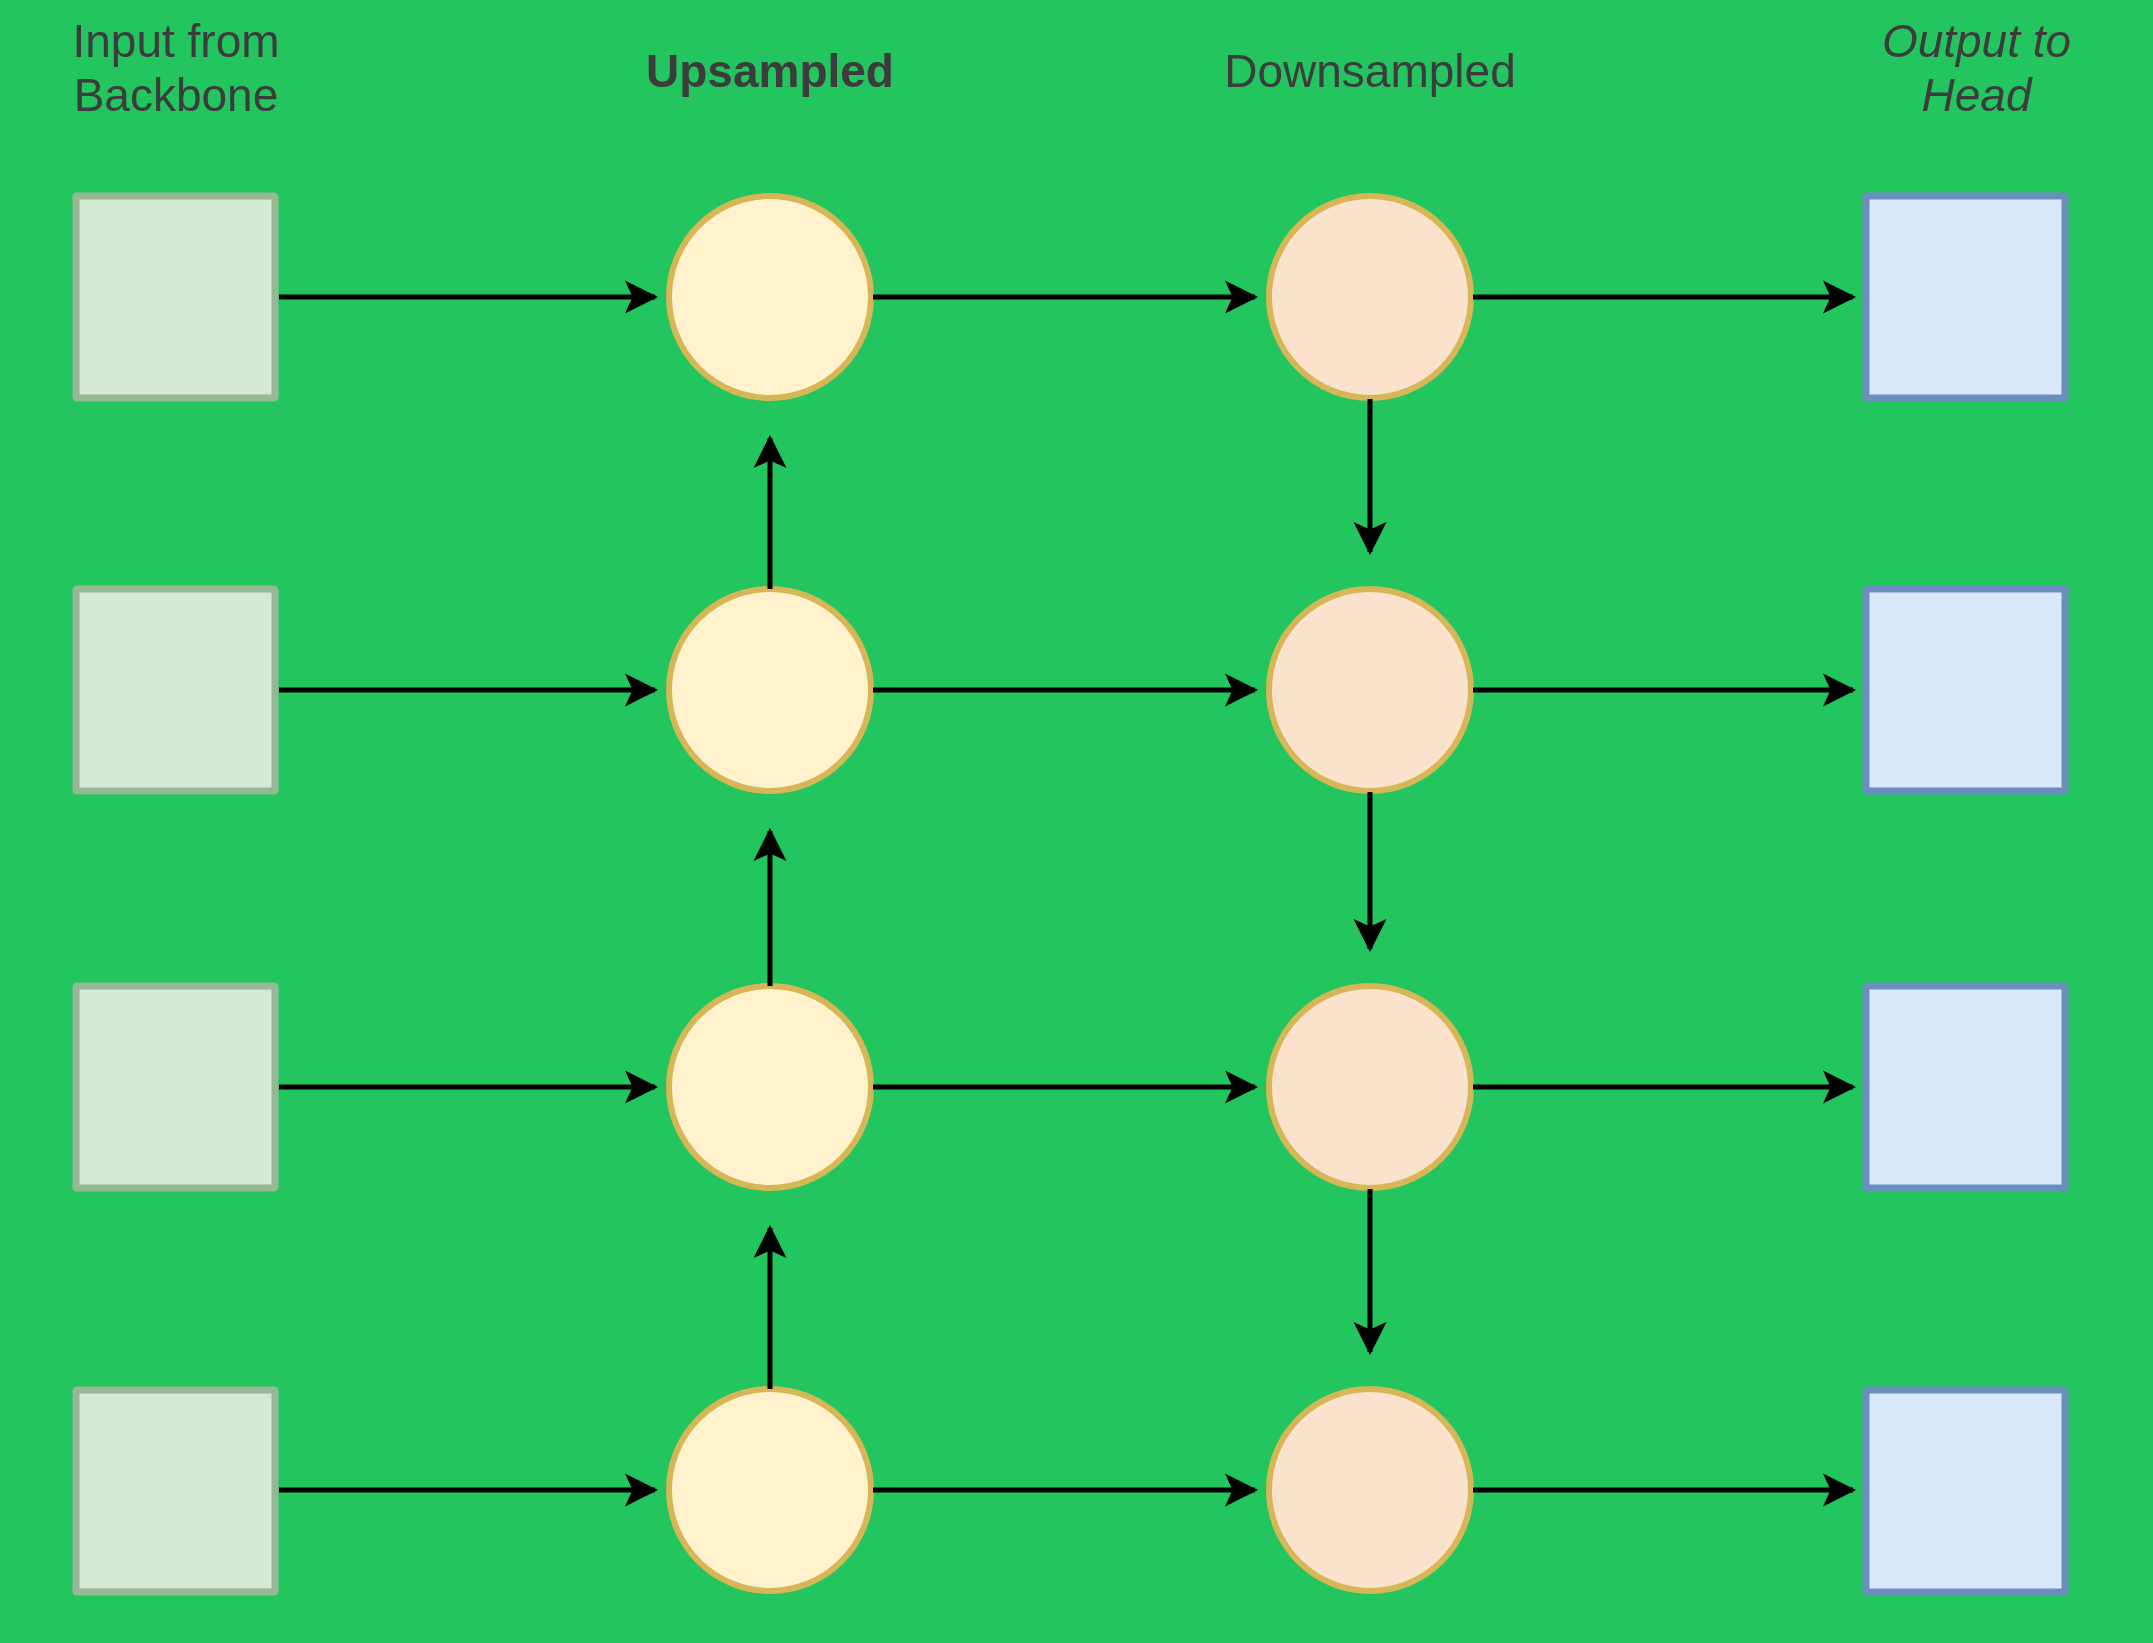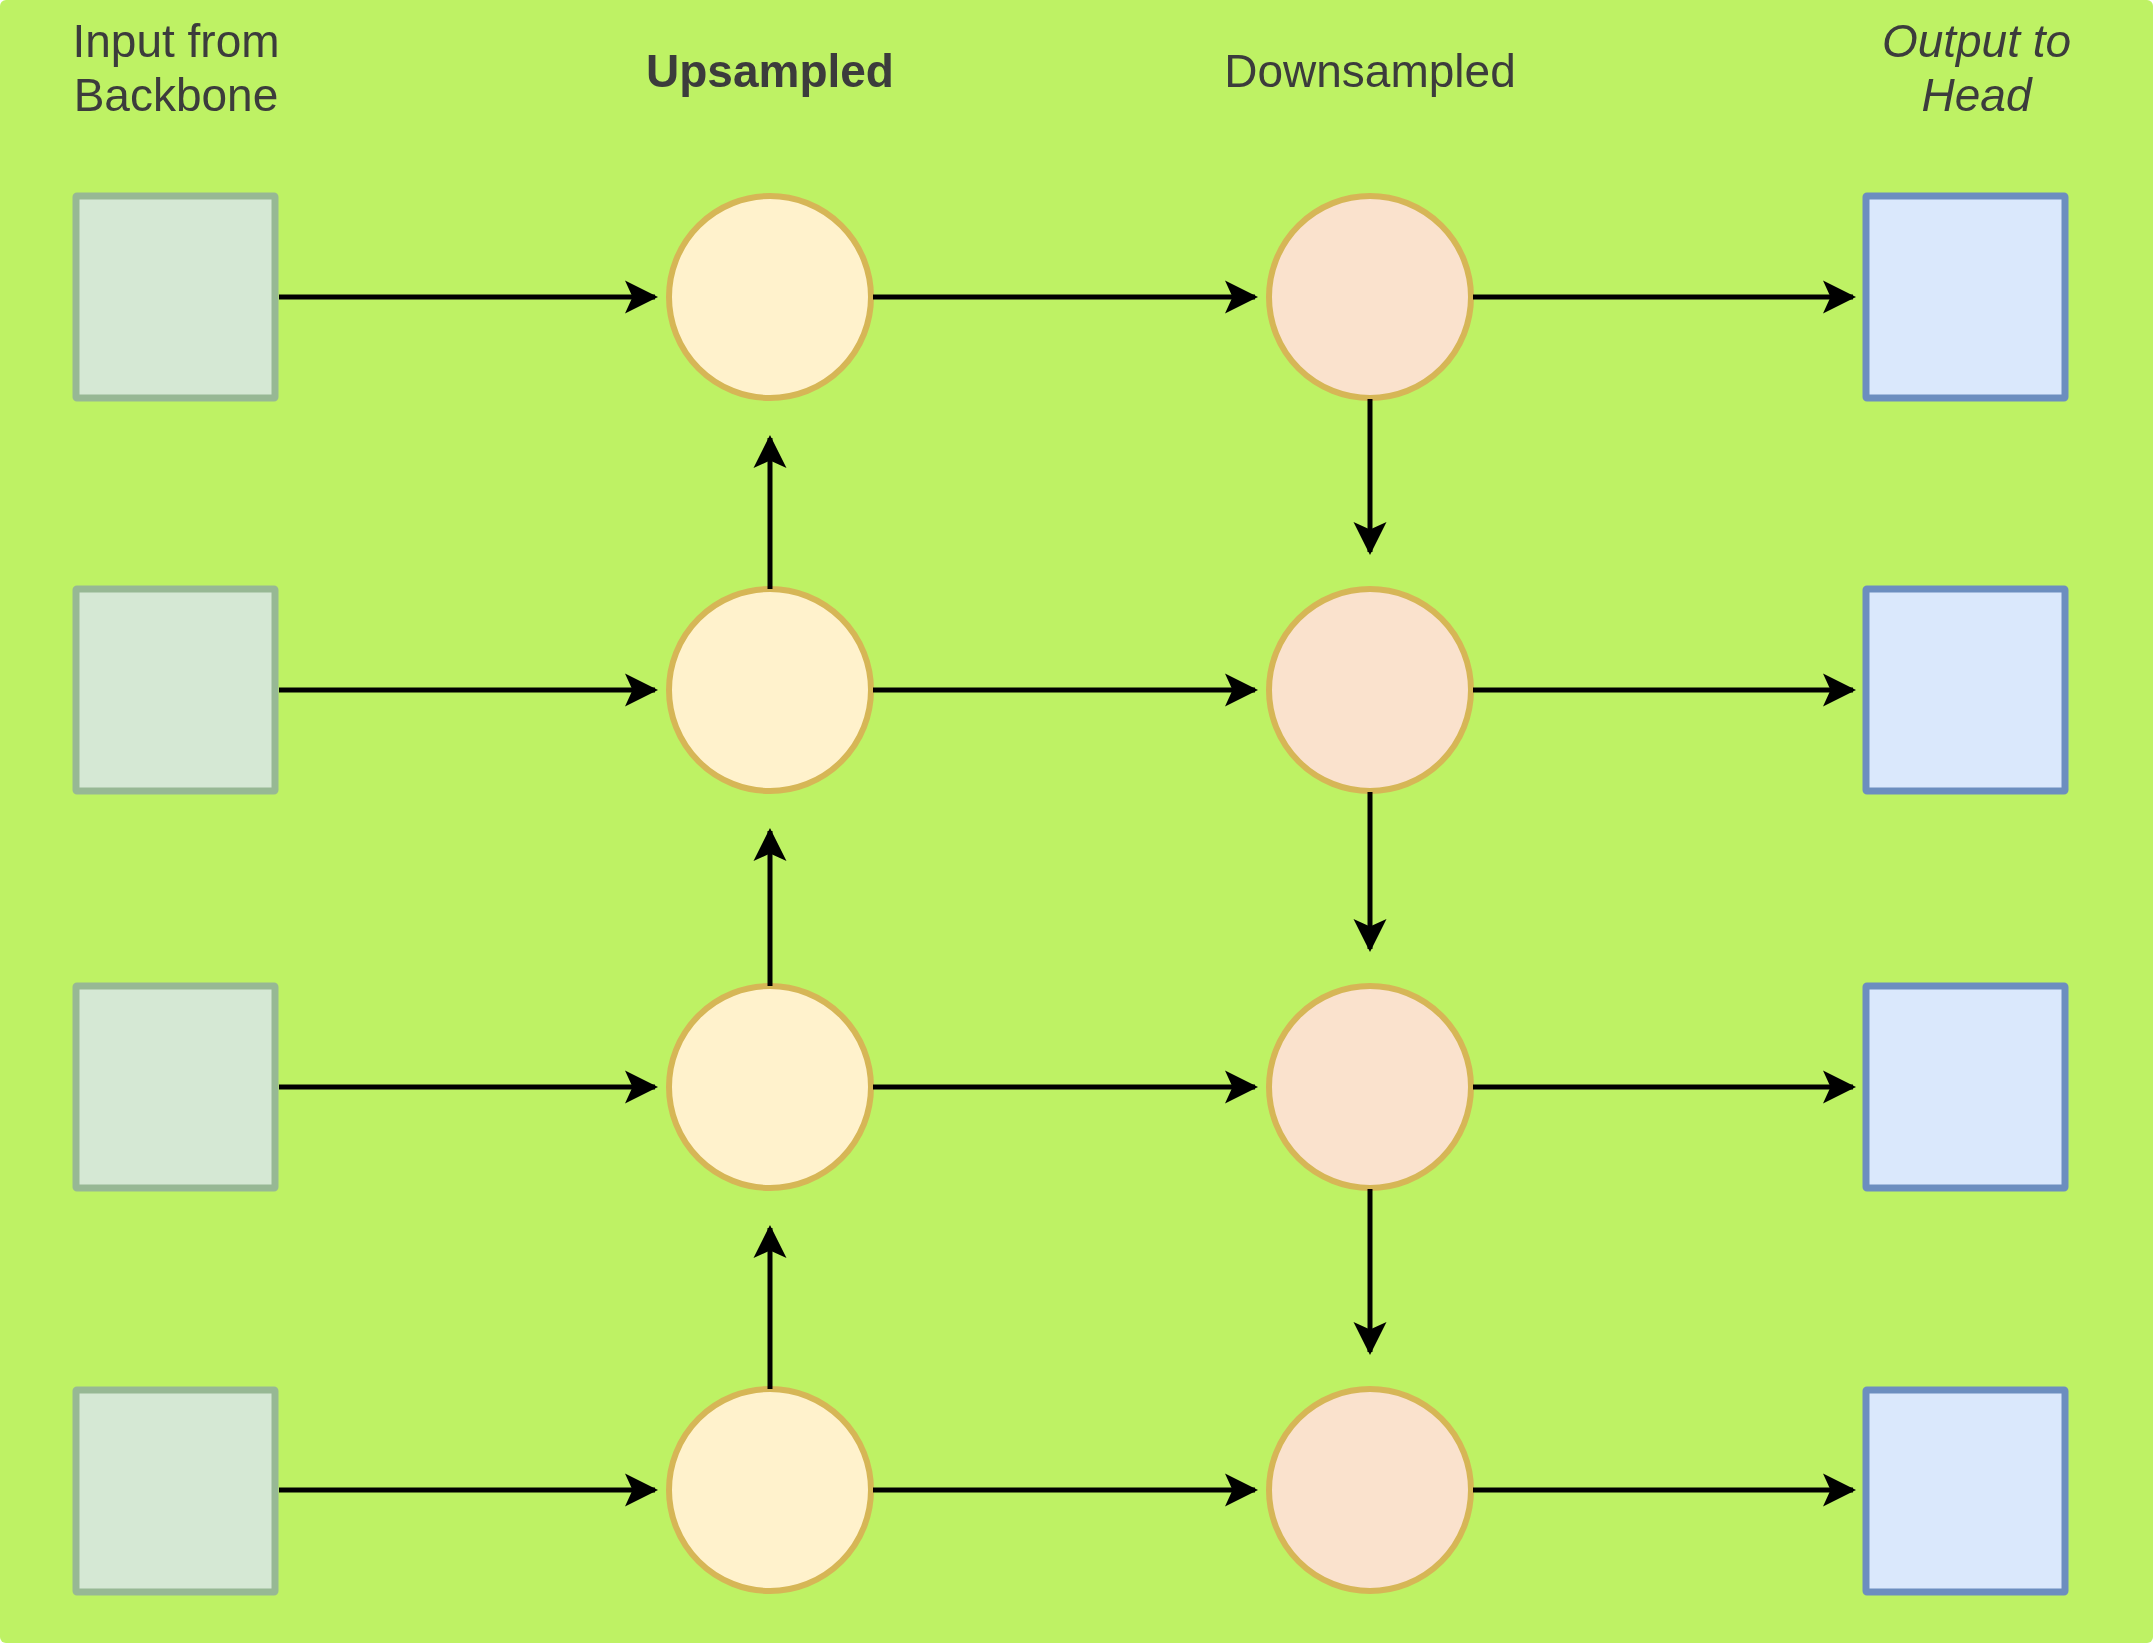--- a/index.html
+++ b/index.html
@@ -7,23 +7,22 @@
     padding: 0;
     background: #ffffff;
   }
   body {
     font-family: "Liberation Sans", sans-serif;
   }
   #stage {
     position: relative;
     width: 2153px;
     height: 1643px;
-    background: #bef264;
+    background: #22c55e;
     overflow: hidden;
-    border-radius: 6px;
   }
   #diagram-svg {
     position: absolute;
     left: 0;
     top: 0;
     width: 2153px;
     height: 1643px;
     display: block;
   }
   .col-header {

